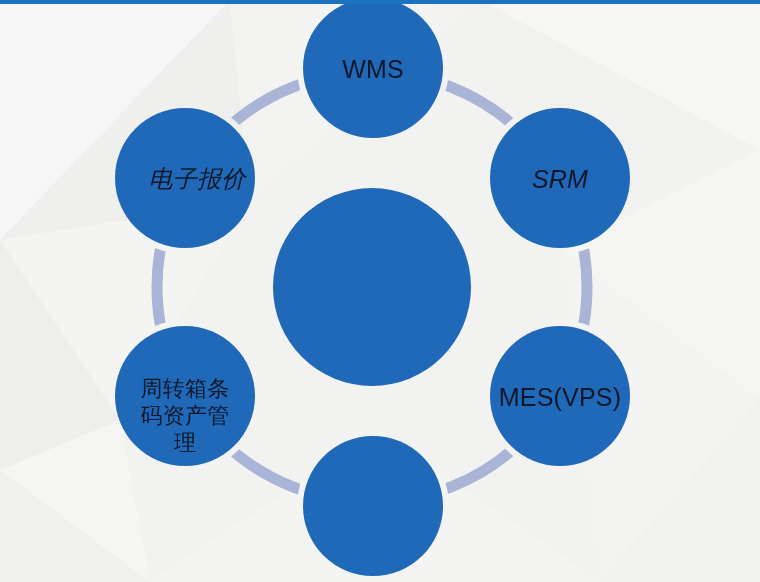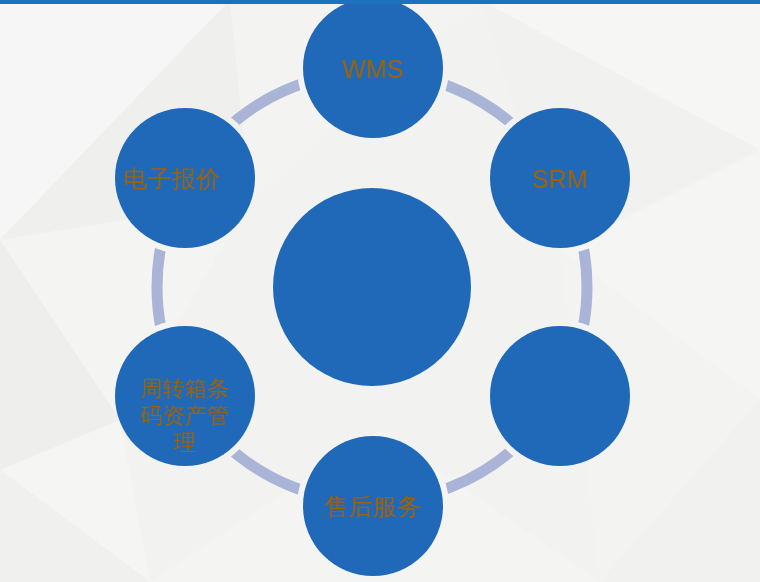--- a/index.html
+++ b/index.html
@@ -28,21 +28,21 @@
     position: absolute;
     top: 0;
     left: 0;
     width: 760px;
     height: 4px;
     background: #1b73be;
     z-index: 5;
   }
   .node-label {
     position: absolute;
-    color: #a16207;
+    color: #0f172a;
     text-align: center;
     line-height: 1.22;
     white-space: pre-line;
     transform: translate(-50%, -50%);
     letter-spacing: 0.2px;
     pointer-events: none;
     z-index: 4;
   }
   .node-label.latin { font-size: 25px; }
   .node-label.cjk   { font-size: 24px; }
@@ -102,30 +102,30 @@
     <circle cx="560" cy="178" r="70" fill="#1f69b8"></circle>
     <circle cx="560" cy="396" r="70" fill="#1f69b8"></circle>
     <circle cx="373" cy="506" r="70" fill="#1f69b8"></circle>
     <circle cx="185" cy="396" r="70" fill="#1f69b8"></circle>
     <circle cx="185" cy="178" r="70" fill="#1f69b8"></circle>
   </svg>
 
 
   <div class="node-label latin" style="left:373px; top:69px;">WMS</div>
 
-  <div class="node-label latin" style="left:560px; top:179px;">SRM</div>
+  <div class="node-label latin" style="left:560px; top:179px;font-style:italic;">SRM</div>
 
+  <div class="node-label latin" style="left:560px; top:397px;">MES(VPS)</div>
 
-  <div class="node-label cjk" style="left:373px; top:507px;">售后服务</div>
 
   <div class="node-label small-cjk" style="left:185px; top:416px;">周转箱条
 码资产管
 理</div>
 
-  <div class="node-label cjk" style="left:172px; top:179px;">电子报价</div>
+  <div class="node-label cjk" style="left:197px; top:179px;font-style:italic;">电子报价</div>
 
   <div class="hit" style="left:372px; top:287px; width:198px; height:198px;"></div>
   <div class="hit" style="left:373px; top:68px;  width:140px; height:140px;"></div>
   <div class="hit" style="left:560px; top:178px; width:140px; height:140px;"></div>
   <div class="hit" style="left:560px; top:396px; width:140px; height:140px;"></div>
   <div class="hit" style="left:373px; top:506px; width:140px; height:140px;"></div>
   <div class="hit" style="left:185px; top:396px; width:140px; height:140px;"></div>
   <div class="hit" style="left:185px; top:178px; width:140px; height:140px;"></div>
 
 </div>

